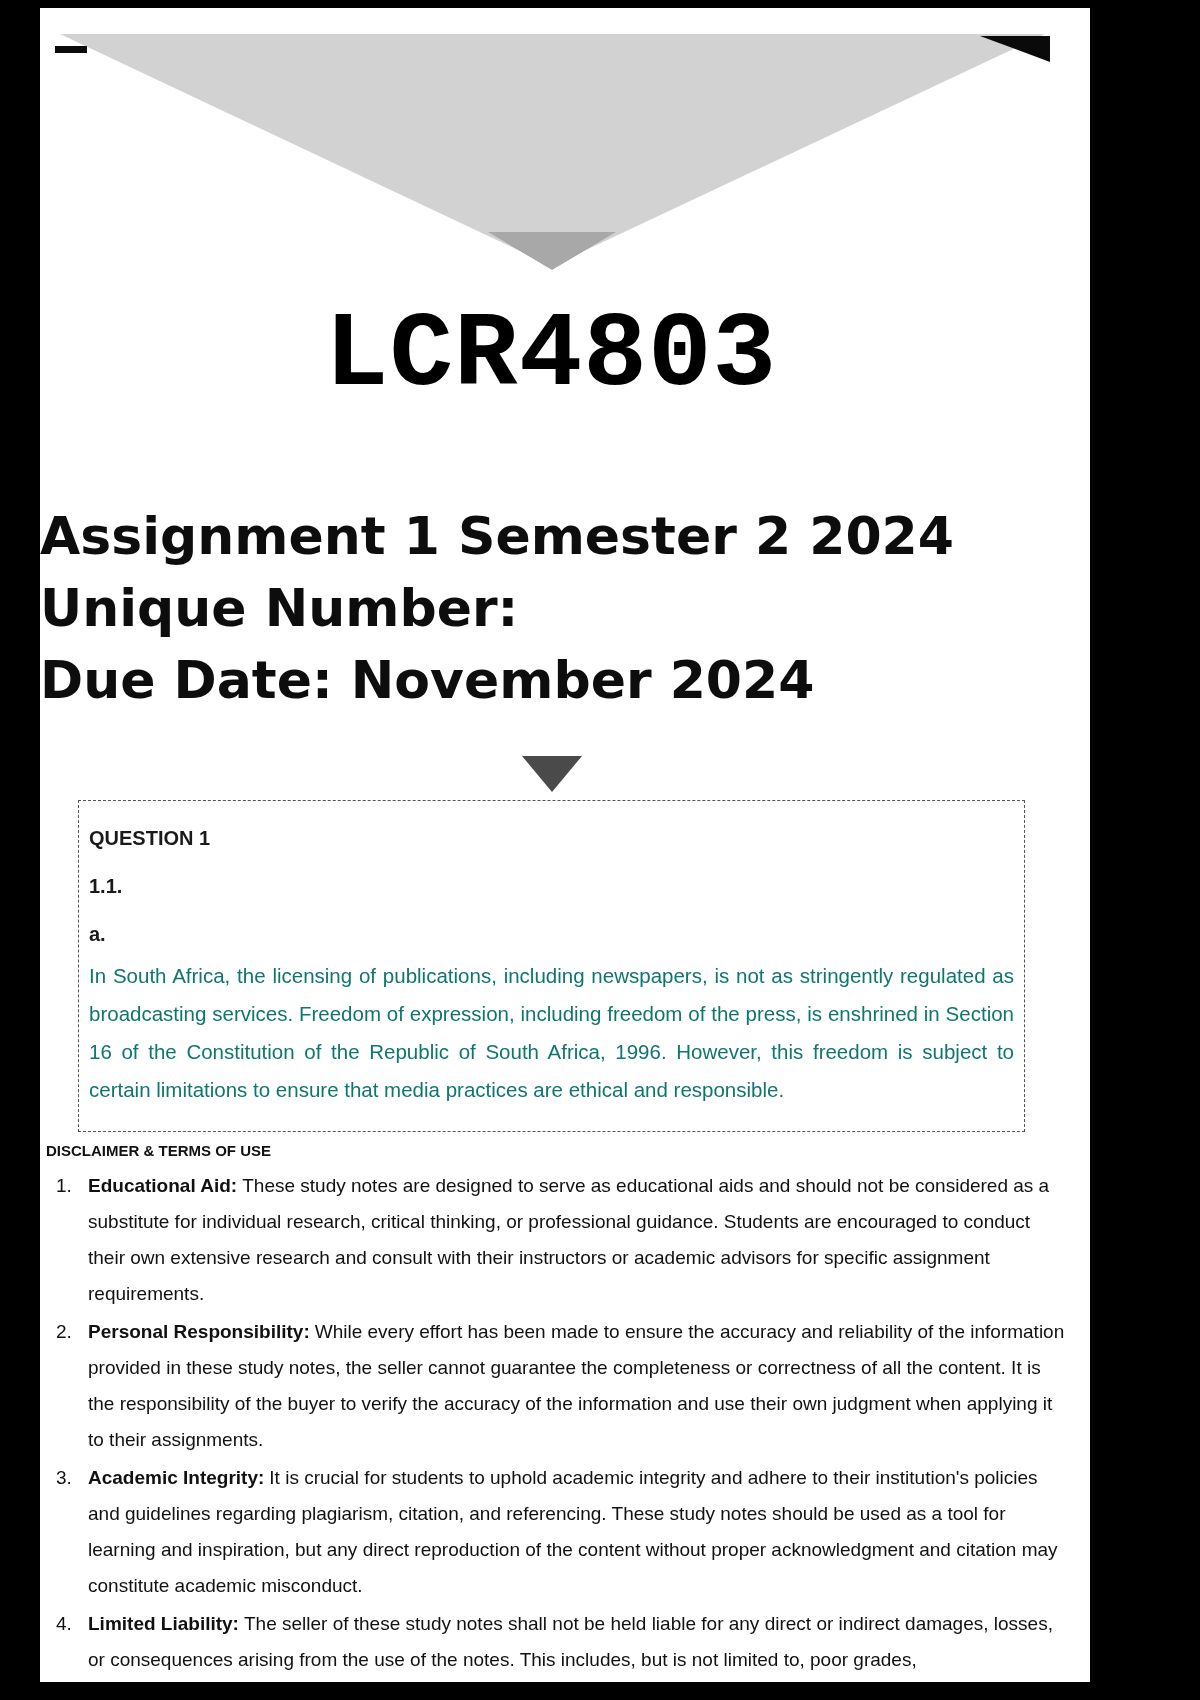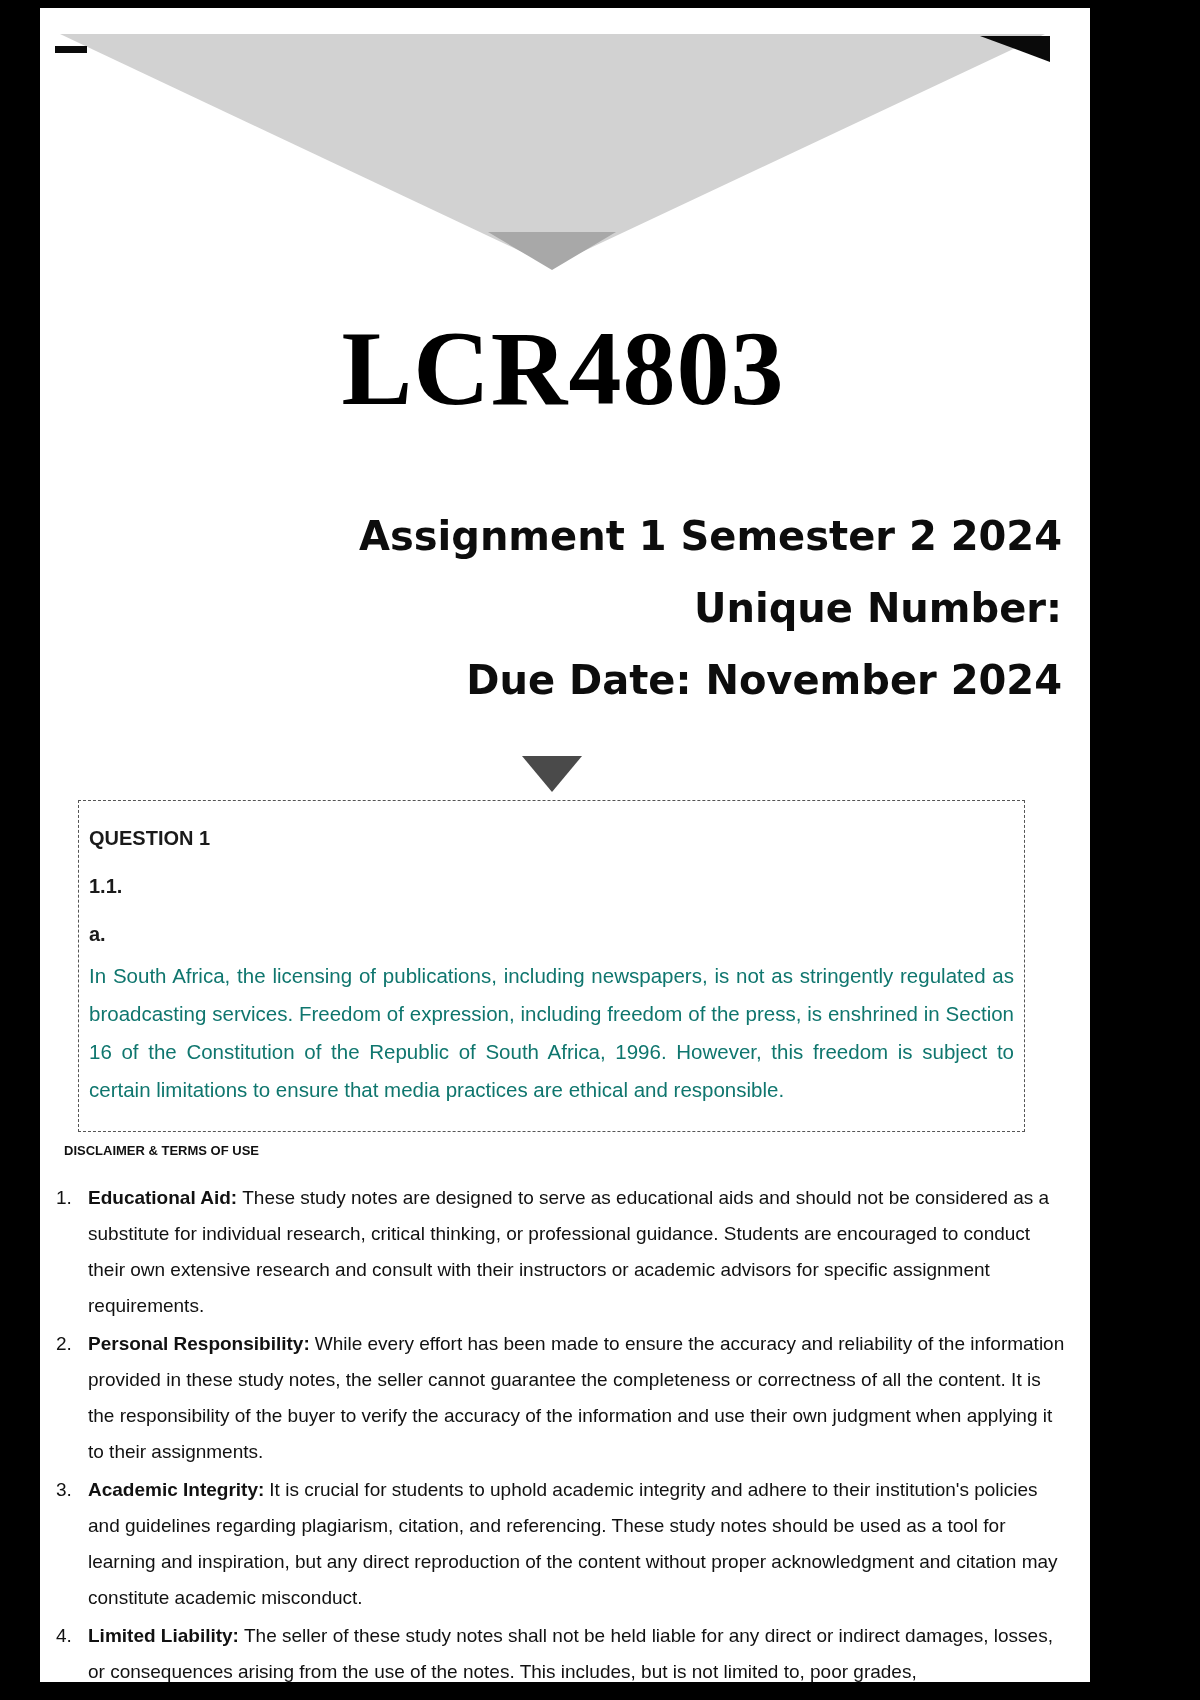--- a/index.html
+++ b/index.html
@@ -42,37 +42,37 @@
     position: absolute;
     left: 940px;
     top: 28px;
     display: block;
   }
   .doc-title {
     position: absolute;
     left: 0;
     top: 288px;
     width: 1022px;
-    margin: 12px;
+    margin: 0;
     text-align: center;
-    font-family: Liberation Serif, serif;
+    font-family: Liberation Mono, monospace;
     font-weight: 700;
     font-size: 106px;
     letter-spacing: 1px;
     color: #000000;
   }
   .subtitles {
     position: absolute;
     left: 0;
     top: 492px;
     width: 1022px;
-    text-align: right;
+    text-align: left;
     font-family: "DejaVu Sans", sans-serif;
     font-weight: 700;
-    font-size: 40px;
+    font-size: 52px;
     line-height: 72px;
     color: #0d0d0d;
   }
   .down-triangle {
     position: absolute;
     left: 482px;
     top: 748px;
     width: 0;
     height: 0;
     border-left: 30px solid transparent;
@@ -107,25 +107,25 @@
     color: #0f766e;
   }
   .disclaimer {
     position: absolute;
     left: 0;
     top: 1130px;
     width: 1050px;
     color: #111111;
   }
   .d-heading {
-    padding-left: 24px;
-    font-weight: 700;
-    font-size: 13px;
+    padding-left: 6px;
+    font-weight: 700;
+    font-size: 15px;
     line-height: 26px;
-    margin-bottom: 16px;
+    margin-bottom: 4px;
   }
   .d-item {
     display: flex;
     align-items: flex-start;
     padding-left: 16px;
     margin-bottom: 2px;
     font-size: 19px;
     line-height: 36px;
   }
   .d-num {

